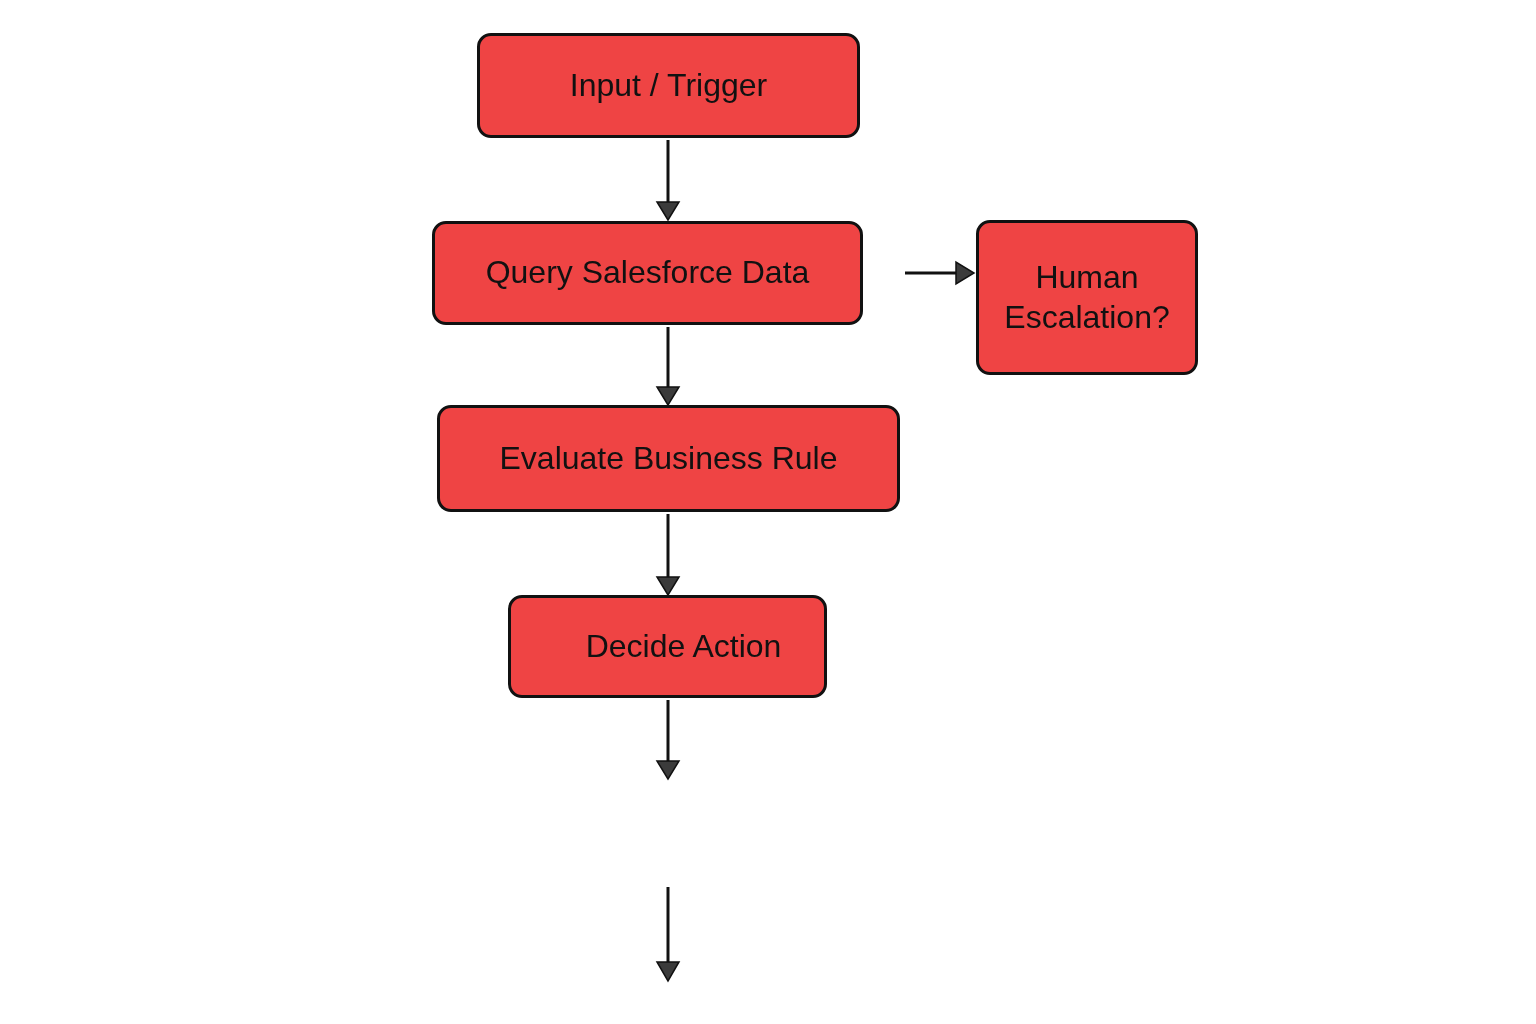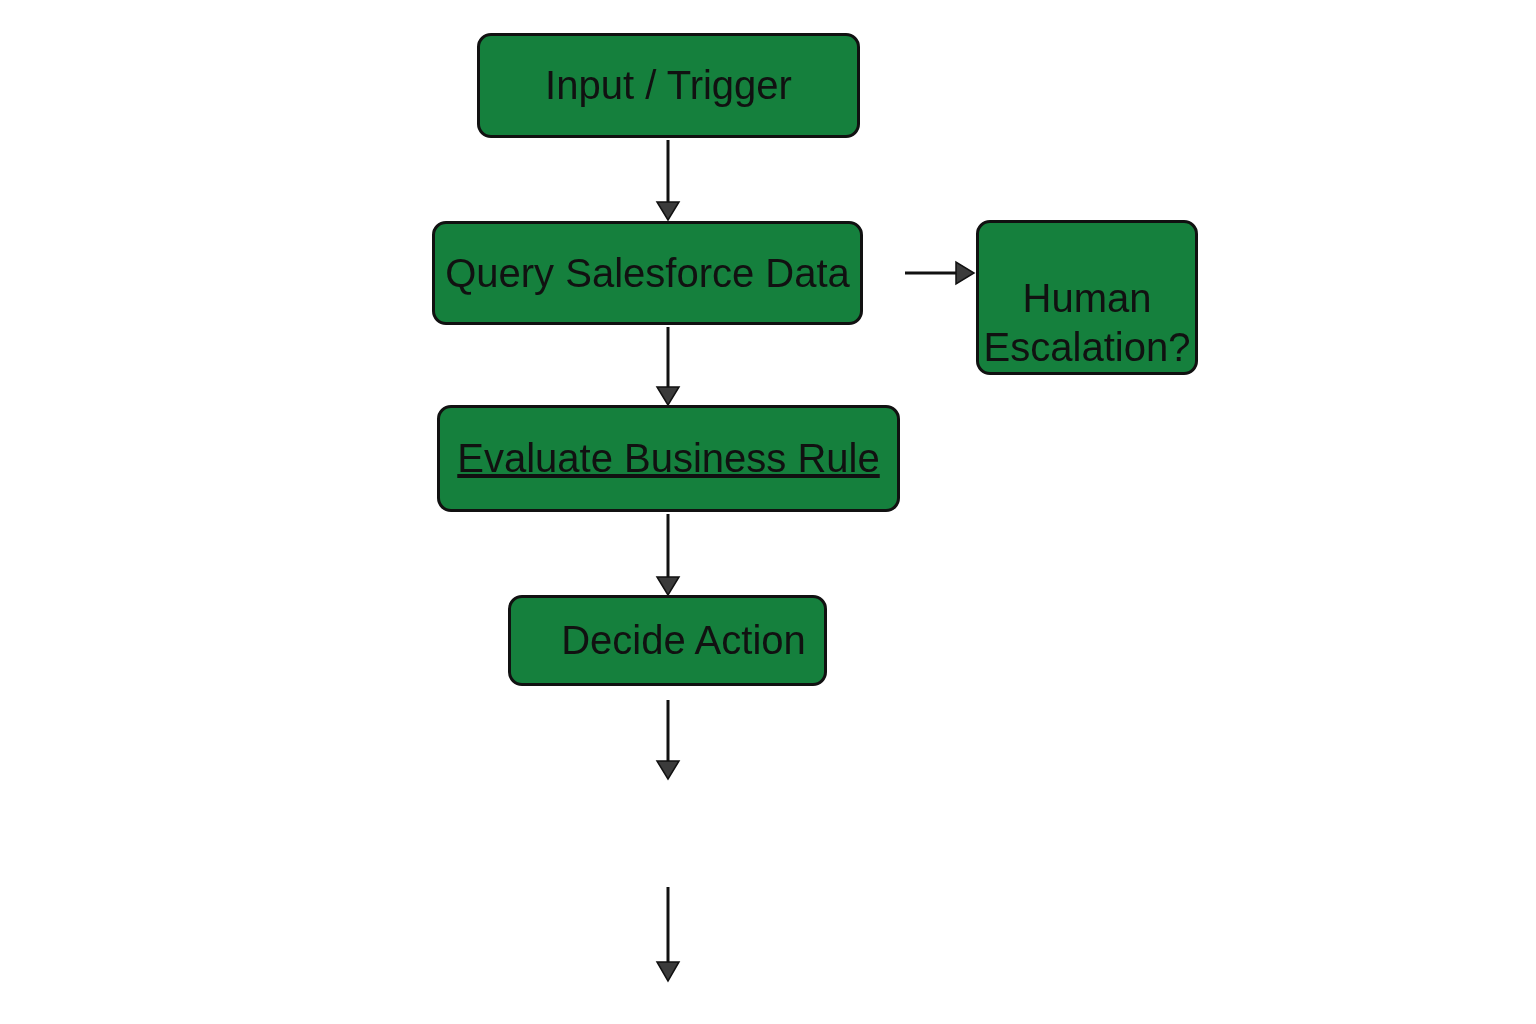--- a/index.html
+++ b/index.html
@@ -23,34 +23,34 @@
     width: 1536px;
     height: 1024px;
     z-index: 1;
   }
   .node {
     position: absolute;
     z-index: 2;
     box-sizing: border-box;
     border: 3px solid #111111;
     border-radius: 14px;
-    background: #15803d;
+    background: #ef4444;
     display: flex;
     align-items: center;
     justify-content: center;
     text-align: center;
-    font-size: 40px;
+    font-size: 32px;
     line-height: 1.22;
     color: #111111;
   }
   .node-input-trigger   { left: 477px; top:  33px; width: 383px; height: 105px; }
   .node-query-sf        { left: 432px; top: 221px; width: 431px; height: 104px; }
-  .node-human-esc       { left: 976px; top: 220px; width: 222px; height: 155px; padding: 0 4px; align-items: flex-end; }
-  .node-evaluate-rule   { left: 437px; top: 405px; width: 463px; height: 107px; text-decoration: underline; }
-  .node-decide-action   { left: 508px; top: 595px; width: 319px; height: 91px; padding-left: 32px; }
+  .node-human-esc       { left: 976px; top: 220px; width: 222px; height: 155px; padding: 0 4px; }
+  .node-evaluate-rule   { left: 437px; top: 405px; width: 463px; height: 107px; }
+  .node-decide-action   { left: 508px; top: 595px; width: 319px; height: 103px; padding-left: 32px; }
   .node-act-flow-apex   { left: 451px; top: 779px; width: 436px; height: 106px; }
   .edge-line {
     stroke: #111111;
     stroke-width: 3;
     fill: none;
   }
   .edge-head {
     fill: #3b3b3b;
     stroke: #111111;
     stroke-width: 1.5;

